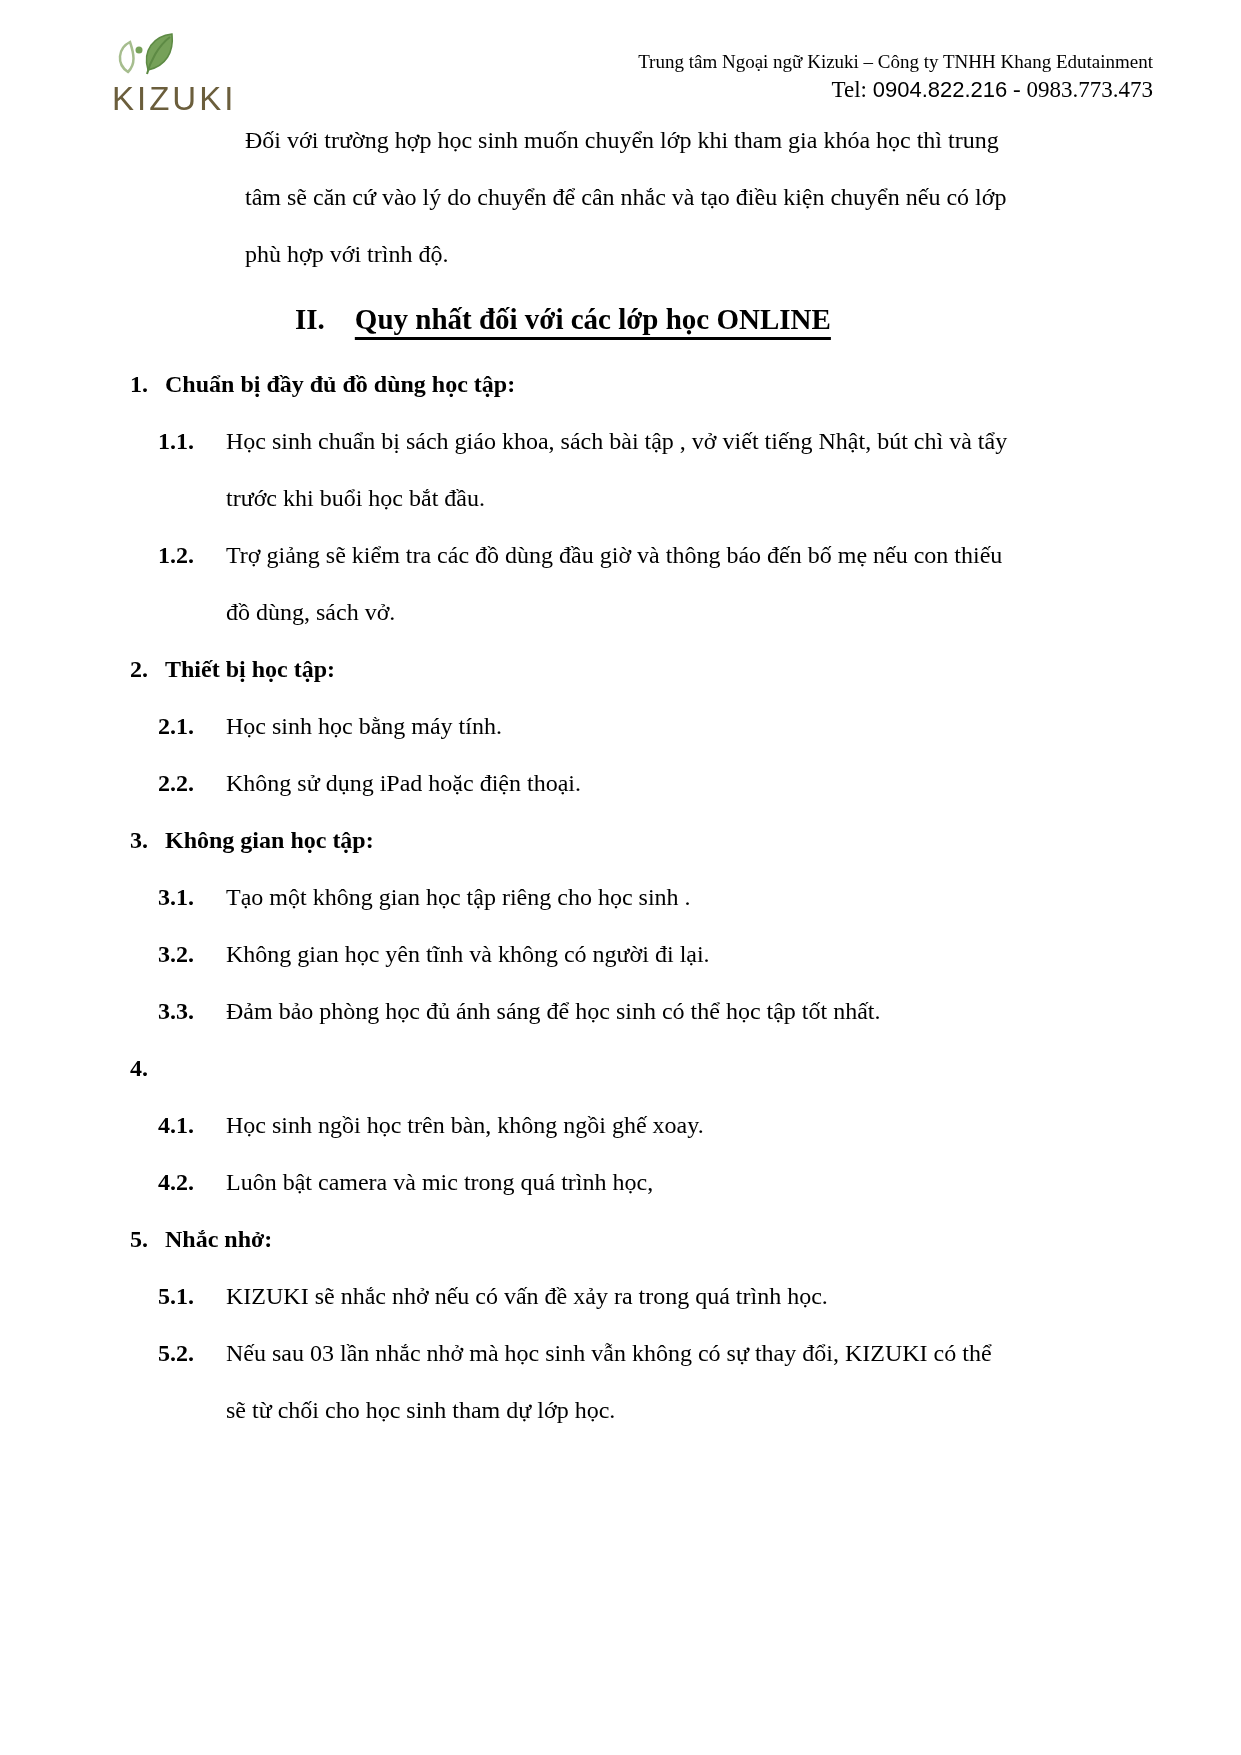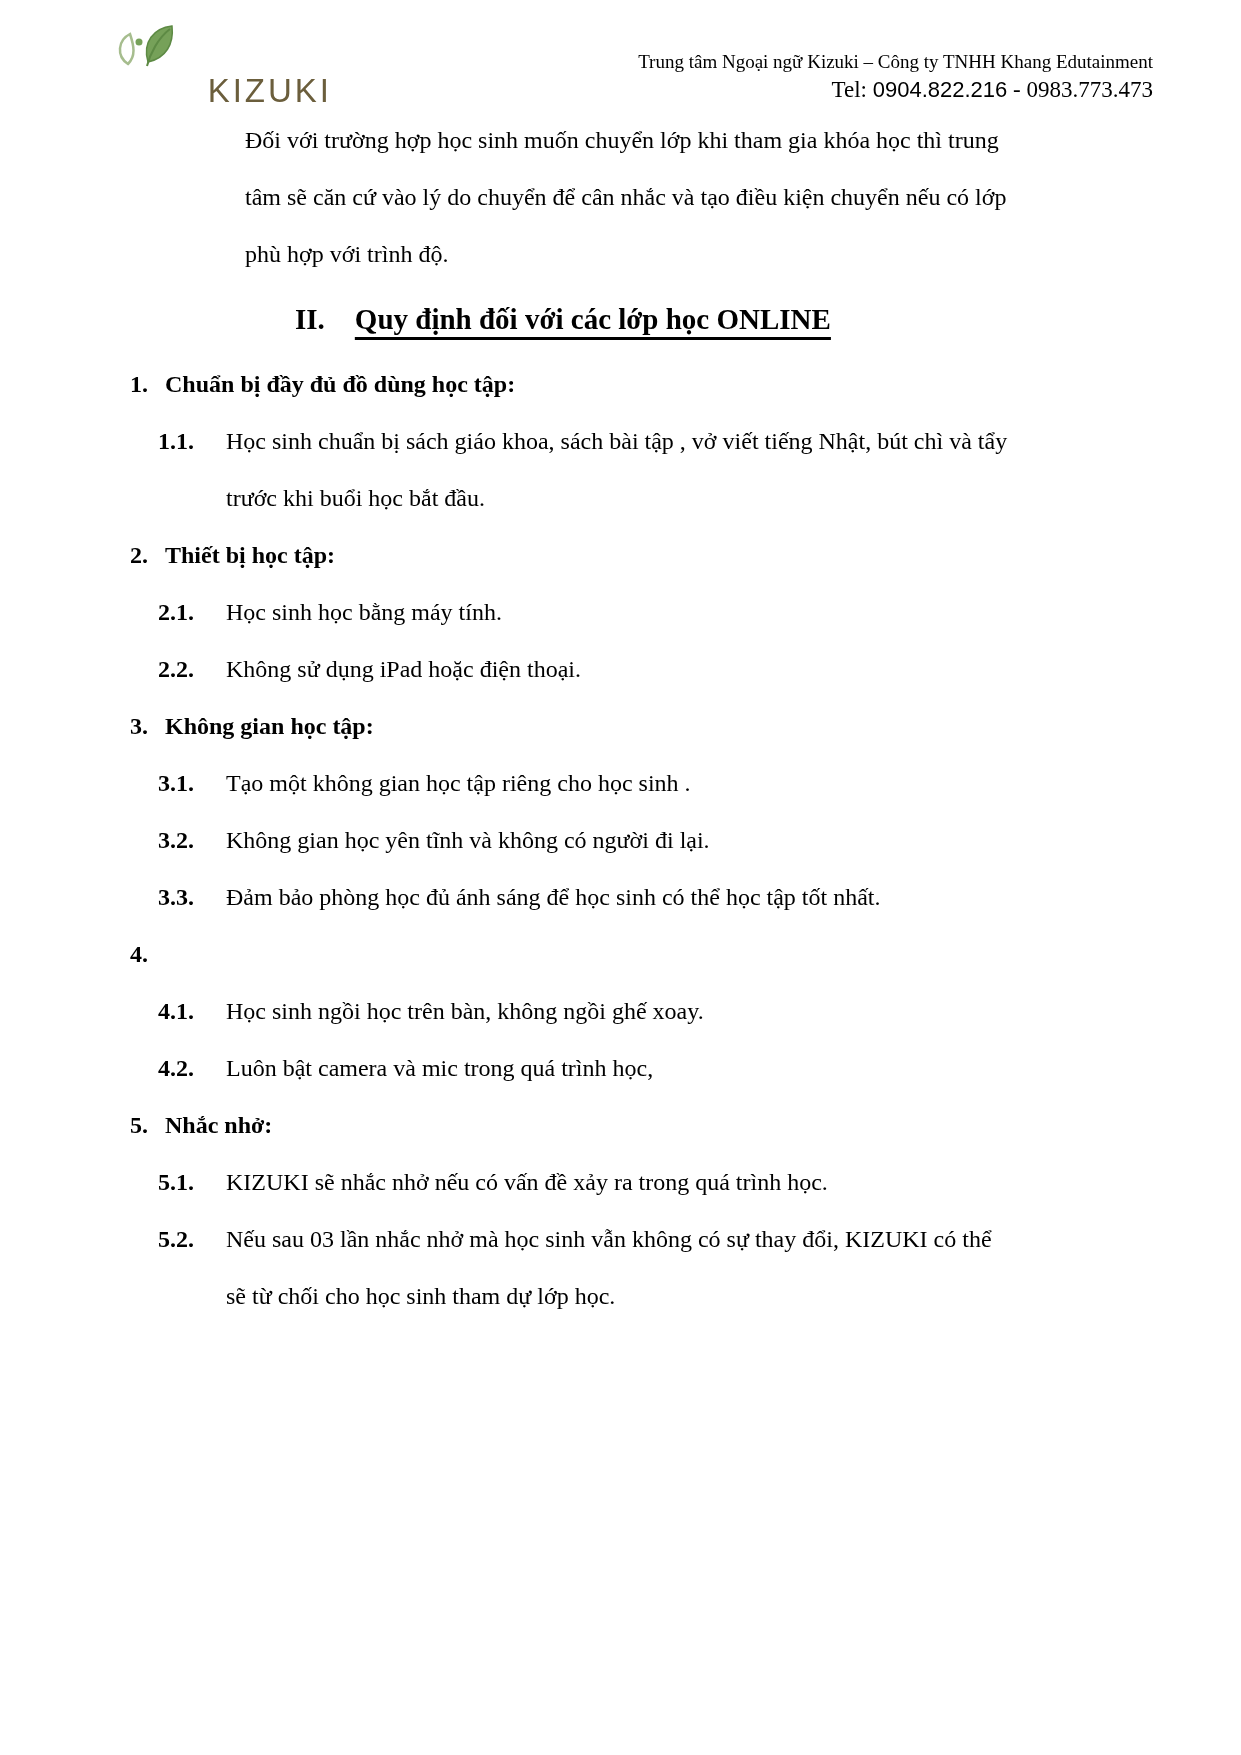--- a/index.html
+++ b/index.html
@@ -8,21 +8,21 @@
     width: 1241px;
     height: 1755px;
     background: #ffffff;
     font-family: "Liberation Serif", serif;
     color: #000;
     overflow: hidden;
     margin: 0 auto;
   }
 
   
-  .logo { position: absolute; left: 112px; top: 24px; width: 220px; text-align: right; }
+  .logo { position: absolute; left: 112px; top: 32px; width: 220px; }
   .logo-leaves { display: block; margin-left: 2px; }
   .logo-text {
     font-family: "Liberation Sans", sans-serif;
     font-weight: 400;
     font-size: 33px;
     letter-spacing: 3px;
     color: #6b5e3c;
     margin-top: -4px;
   }
   .header-info {
@@ -90,31 +90,36 @@
       <div class="tel-line"><span>Tel: </span><span class="tel-sans">0904.822.216</span><span> - </span><span>0983.773.473</span></div>
     </div>
   </header>
 
   <main>
 
     <p class="intro">Đối với trường hợp học sinh muốn chuyển lớp khi tham gia khóa học thì trung
 tâm sẽ căn cứ vào lý do chuyển để cân nhắc và tạo điều kiện chuyển nếu có lớp
 phù hợp với trình độ.</p>
 
-    <h2 class="heading"><span class="heading-num">II.</span><span class="heading-title">Quy định đối với các lớp học ONLINE</span></h2>
+    <h2 class="heading"><span class="heading-num">II.</span><span class="heading-title">Quy nhất đối với các lớp học ONLINE</span></h2>
 
     <div class="section">
       <div class="sec-head">
         <span class="sec-num">1.</span>
         <span class="sec-title">Chuẩn bị đầy đủ đồ dùng học tập:</span>
       </div>
       <div class="item">
         <span class="item-num">1.1.</span>
         <span class="item-text">Học sinh chuẩn bị sách giáo khoa, sách bài tập , vở viết tiếng Nhật, bút chì và tẩy
 trước khi buổi học bắt đầu.</span>
+      </div>
+      <div class="item">
+        <span class="item-num">1.2.</span>
+        <span class="item-text">Trợ giảng sẽ kiểm tra các đồ dùng đầu giờ và thông báo đến bố mẹ nếu con thiếu
+đồ dùng, sách vở.</span>
       </div>
     </div>
 
     <div class="section">
       <div class="sec-head">
         <span class="sec-num">2.</span>
         <span class="sec-title">Thiết bị học tập:</span>
       </div>
       <div class="item">
         <span class="item-num">2.1.</span>

